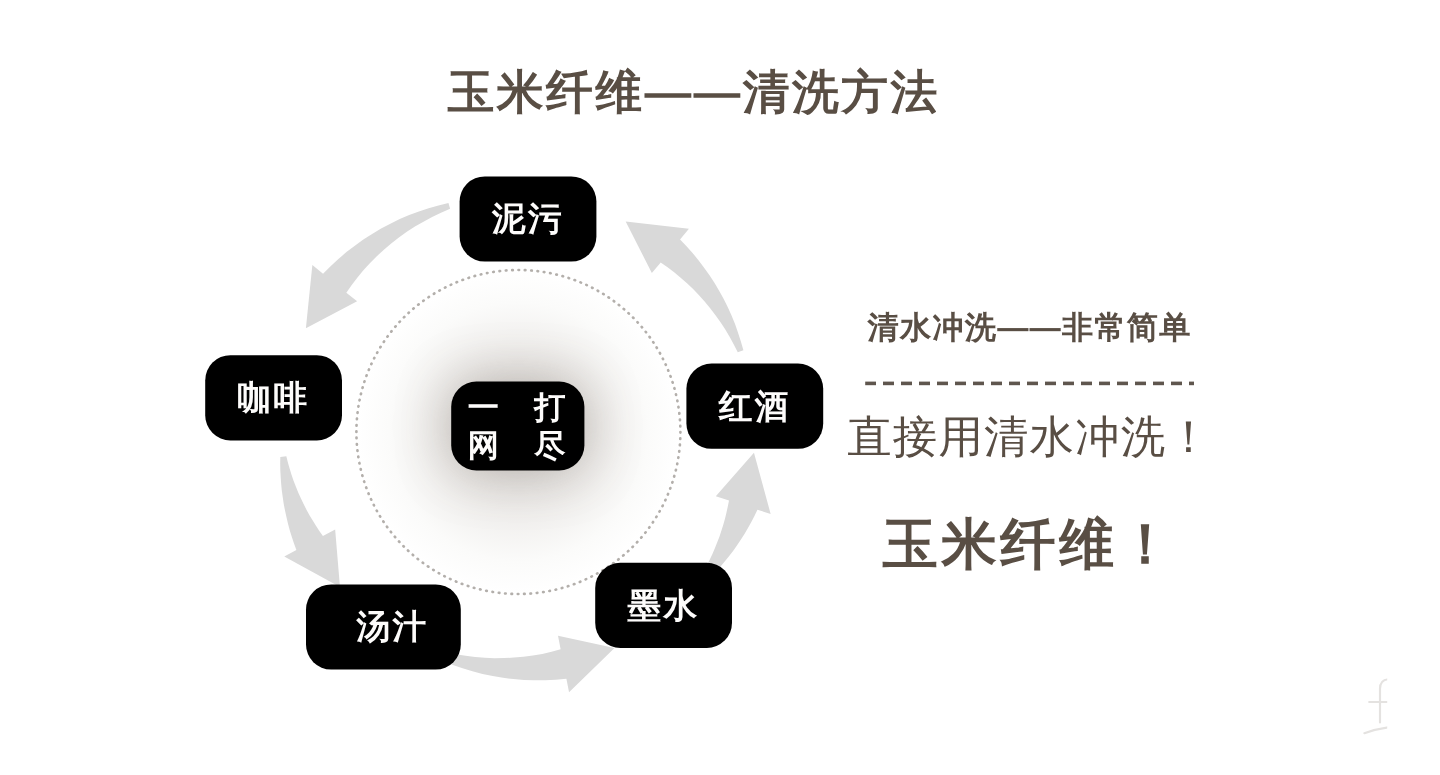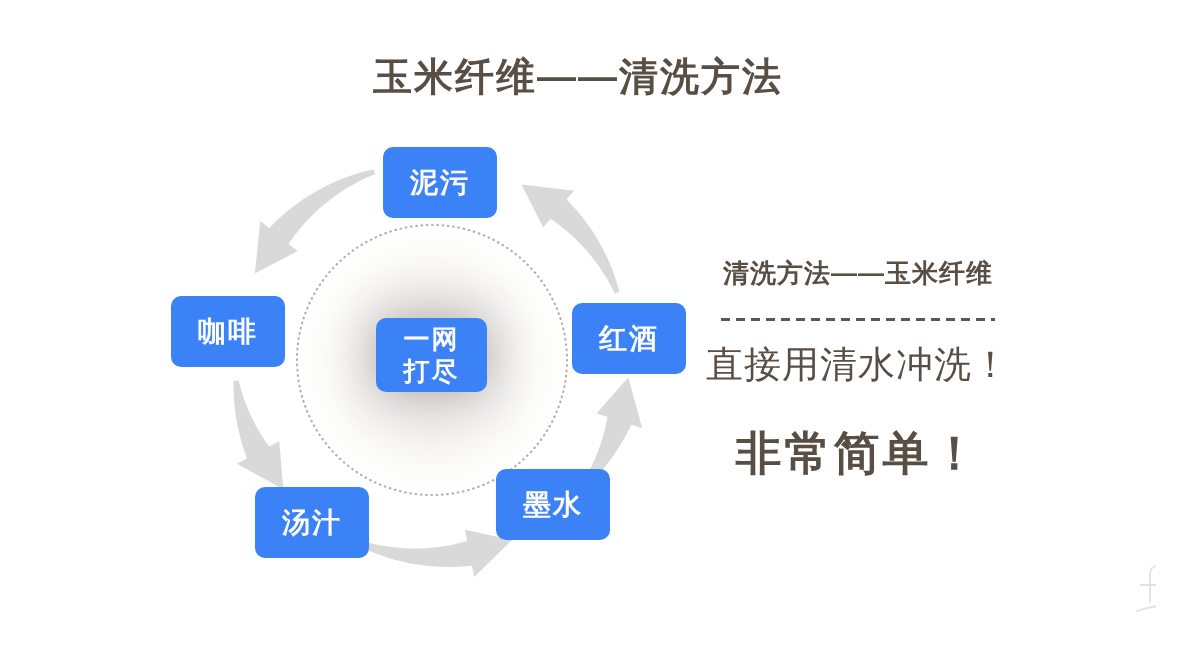--- a/index.html
+++ b/index.html
@@ -4,30 +4,30 @@
 <style>
   html,body{margin:0;padding:0;background:#ffffff;}
   body{width:1200px;height:646px;font-family:"Liberation Sans","DejaVu Sans",sans-serif;}
   .slide{position:relative;width:1156px;height:646px;background:#ffffff;overflow:hidden;color:#594e44;}
 
   .title{position:absolute;top:50px;left:0;width:100%;text-align:center;
          font-size:39px;font-weight:800;letter-spacing:2px;color:#594e44;}
 
   .diagram-svg{position:absolute;left:0;top:0;width:1200px;height:646px;pointer-events:none;}
 
-  .node{position:absolute;width:114px;height:71px;background:#3b82f6;border-radius:10px;
+  .node{position:absolute;width:114px;height:71px;background:#000000;border-radius:21px;
         color:#fdfcfb;font-size:28px;font-weight:700;letter-spacing:2px;
         display:flex;align-items:center;justify-content:center;}
   .n-top{left:383px;top:147px;}
   .n-left{left:171px;top:296px;}
   .n-right{left:572px;top:303px;}
-  .n-bleft{left:255px;top:487px;}
+  .n-bleft{left:255px;top:487px;padding-left:15px;}
   .n-bright{left:496px;top:469px;}
   .n-center{left:376px;top:318px;width:111px;height:74px;font-size:26px;line-height:1.25;
-            flex-direction:column;text-align:center;box-shadow:0 0 45px rgba(86,75,64,0.35);}
+            flex-direction:row;text-align:center;box-shadow:0 0 45px rgba(86,75,64,0.35);}
 
   .panel{position:absolute;left:700px;top:256px;width:316px;text-align:center;color:#594e44;}
   .panel-heading{font-size:26px;font-weight:800;letter-spacing:1px;}
   .dashed-divider{width:274px;height:3px;margin:27px auto 0;
                   background:repeating-linear-gradient(90deg,#5f564e 0 9px,transparent 9px 15px);}
   .panel-line1{margin-top:19px;font-size:37px;font-weight:400;letter-spacing:1px;}
   .panel-line2{margin-top:33px;font-size:46px;font-weight:800;letter-spacing:3px;}
 
   .logo{position:absolute;left:1132px;top:558px;width:62px;height:60px;}
 </style>
@@ -62,24 +62,24 @@
   <div class="node n-left">咖啡</div>
   <div class="node n-bleft">汤汁</div>
   <div class="node n-bright">墨水</div>
 
   <div class="node n-center">
     <span>一网</span>
     <span>打尽</span>
   </div>
 
   <div class="panel">
-    <div class="panel-heading">清洗方法——玉米纤维</div>
+    <div class="panel-heading">清水冲洗——非常简单</div>
     <div class="dashed-divider"></div>
     <div class="panel-line1">直接用清水冲洗！</div>
-    <div class="panel-line2">非常简单！</div>
+    <div class="panel-line2">玉米纤维！</div>
   </div>
 
   <svg class="logo" viewBox="0 0 62 60" xmlns="http://www.w3.org/2000/svg" fill="none" stroke="#e4e2e0" stroke-width="1.8" stroke-linecap="round">
     <rect x="26" y="6" width="26" height="40" rx="13"></rect>
     <path d="M18,44 L18,16 Q18,8 26,8"></path>
     <path d="M9,27 L25,27"></path>
     <path d="M5,53 Q30,44 57,49"></path>
   </svg>
 
 </div>

